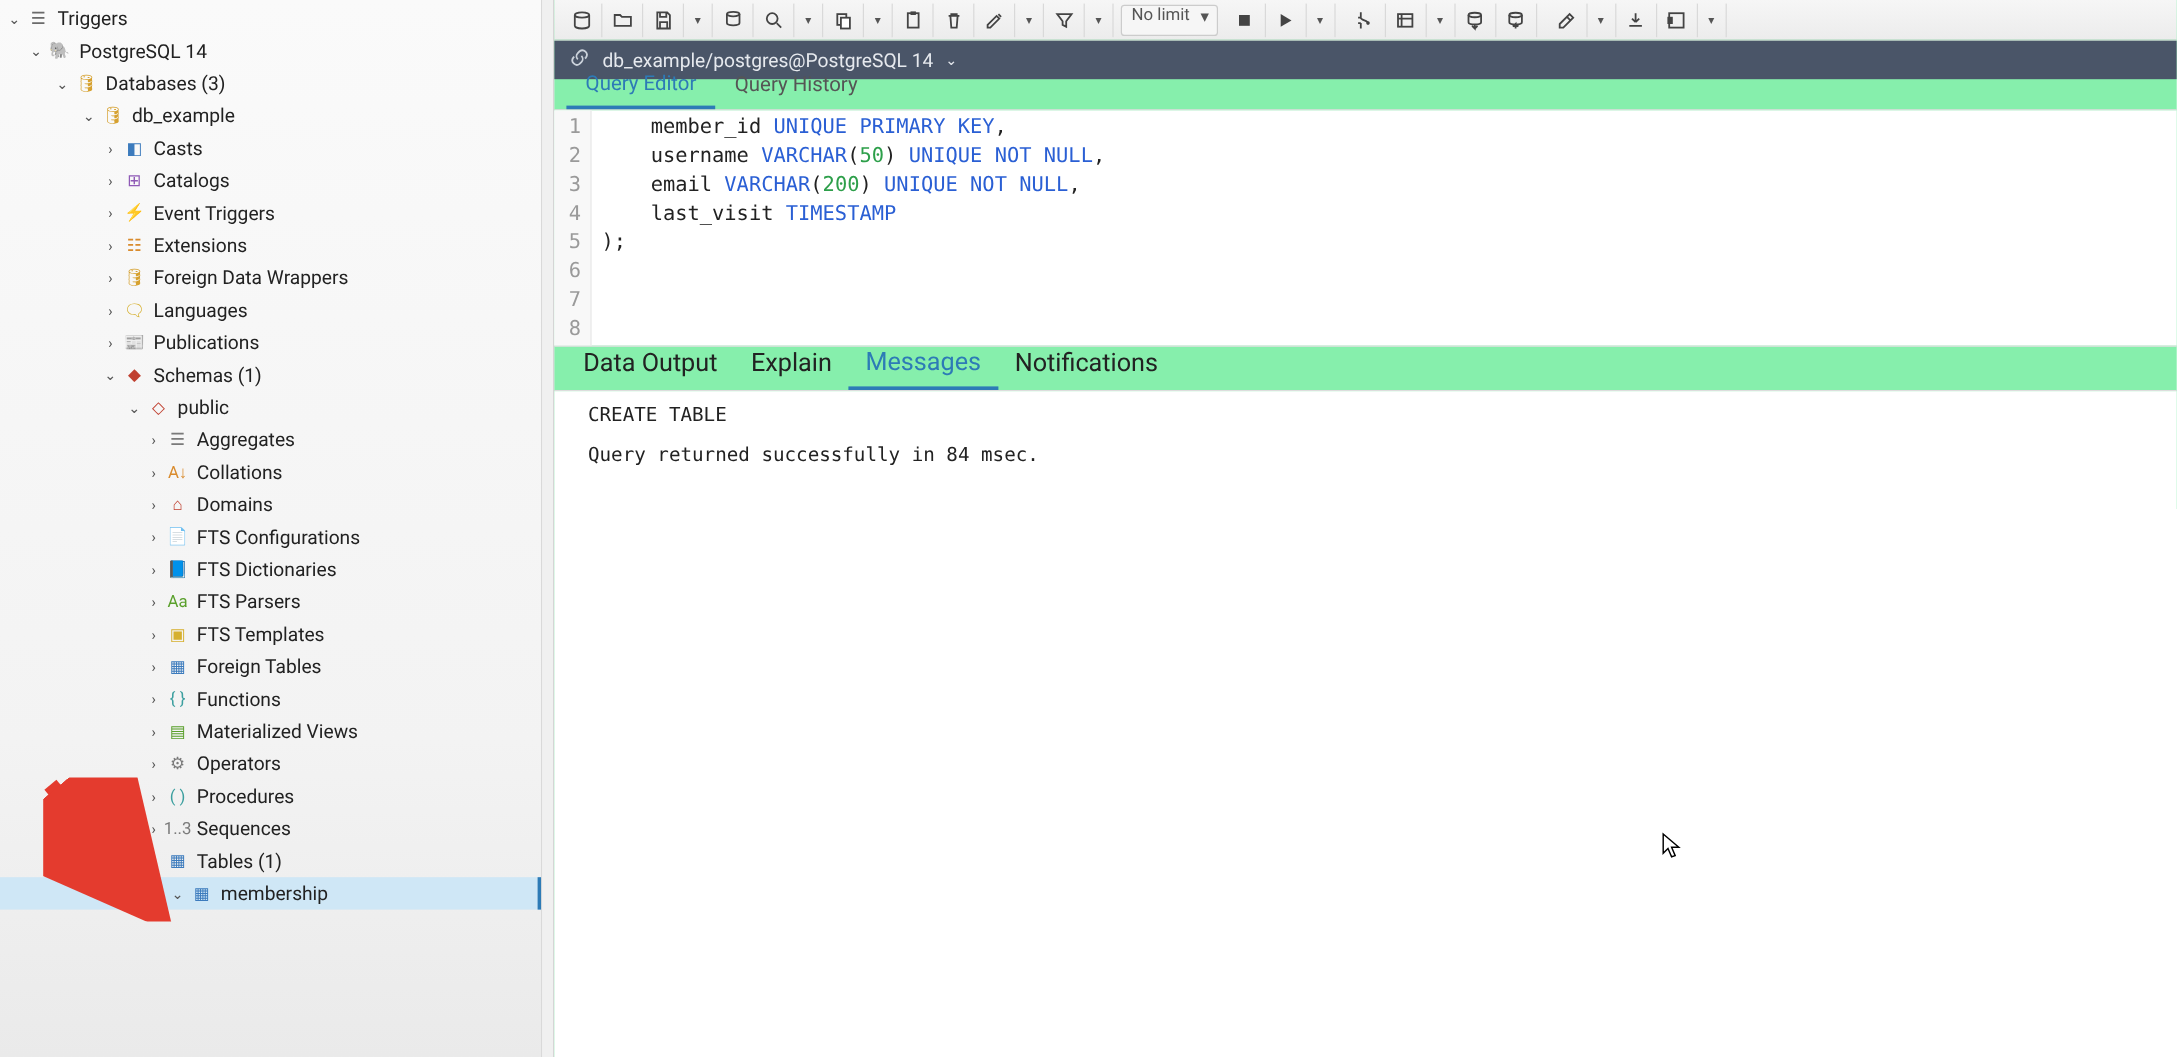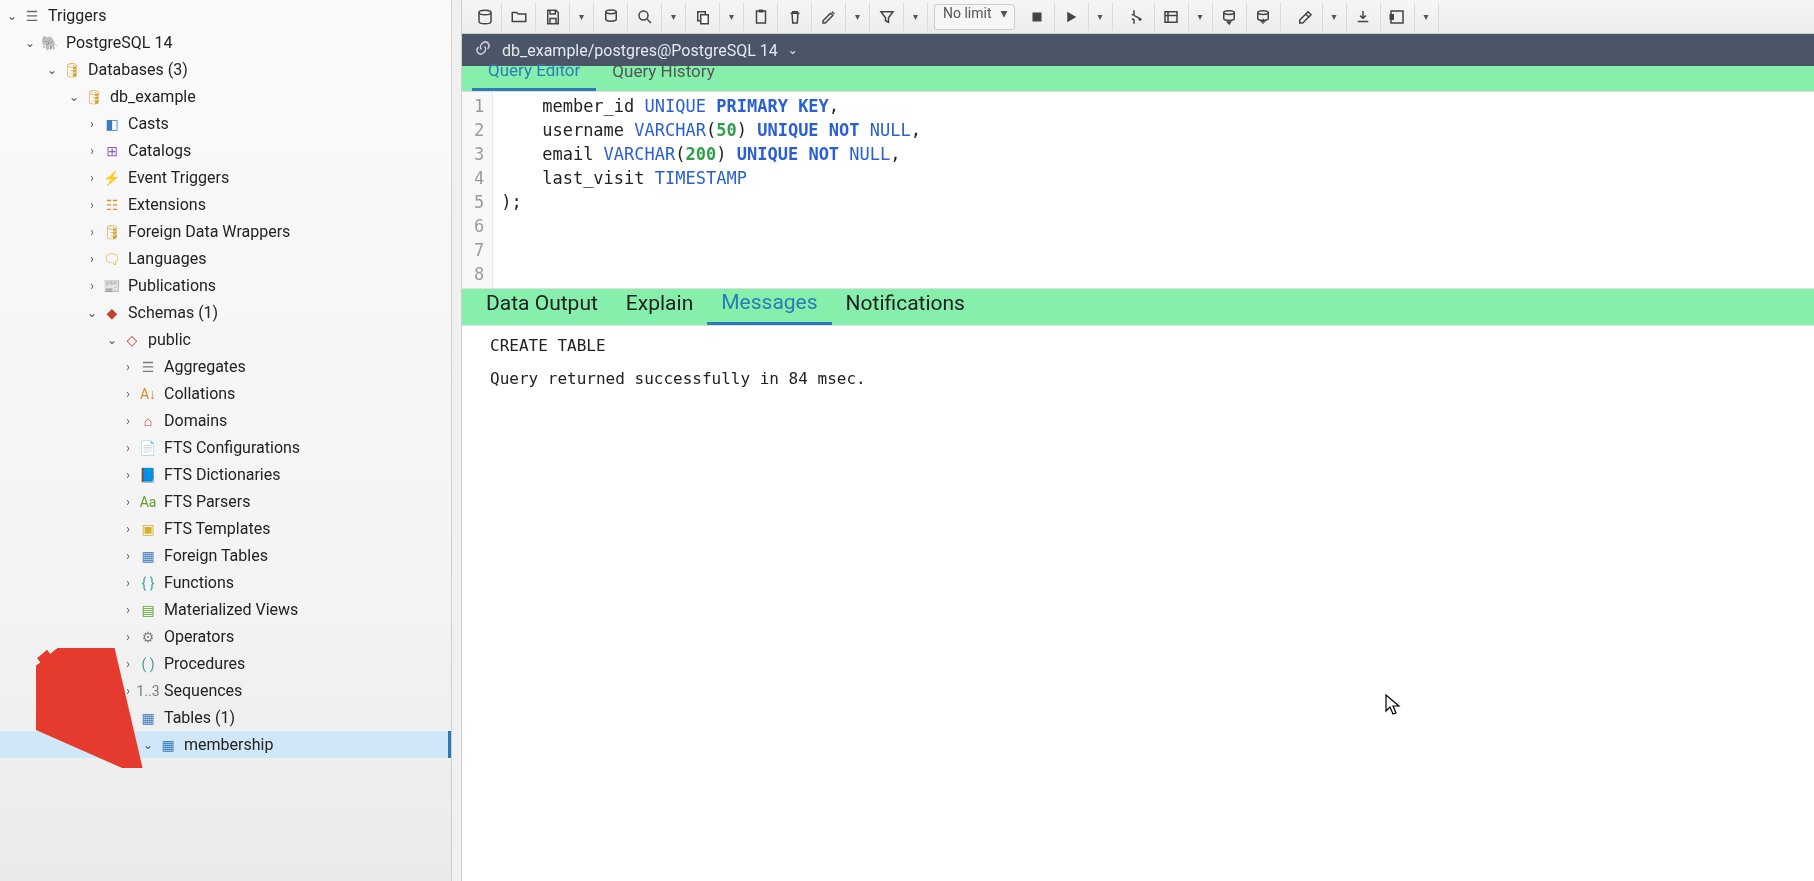--- a/index.html
+++ b/index.html
@@ -145,23 +145,23 @@
   border-right: 1px solid #e8e8e8;
   text-align: right;
   color: #9a9a9a;
   padding: 2px 8px 2px 12px;
   user-select: none;
 }
 .gutter div { height: 24px; line-height: 24px; }
 .code { padding: 2px 8px; }
 .code .line { height: 24px; line-height: 24px; white-space: pre; }
 .kw-purple { color: #a02fa0; font-weight: bold; }
-.kw-bluekw { color: #2a5fd4; font-weight: bold; margin-top: 32px; }
+.kw-bluekw { color: #2a5fd4; font-weight: normal; margin-top: 32px; }
 .kw-type { color: #2a5fd4; font-weight: normal; }
-.kw-num { color: #2d9f4a; font-weight: bold; }
+.kw-num { color: #2d9f4a; }
 .kw-ident { color: #222; }
 .out-tabs {
   display: flex; align-items: flex-end;
   height: 38px; padding-left: 10px;
   border-top: 1px solid #e0e0e0;
   border-bottom: 1px solid #ddd;
 }
 .otab {
   padding: 8px 14px;
   font-size: 21px;

